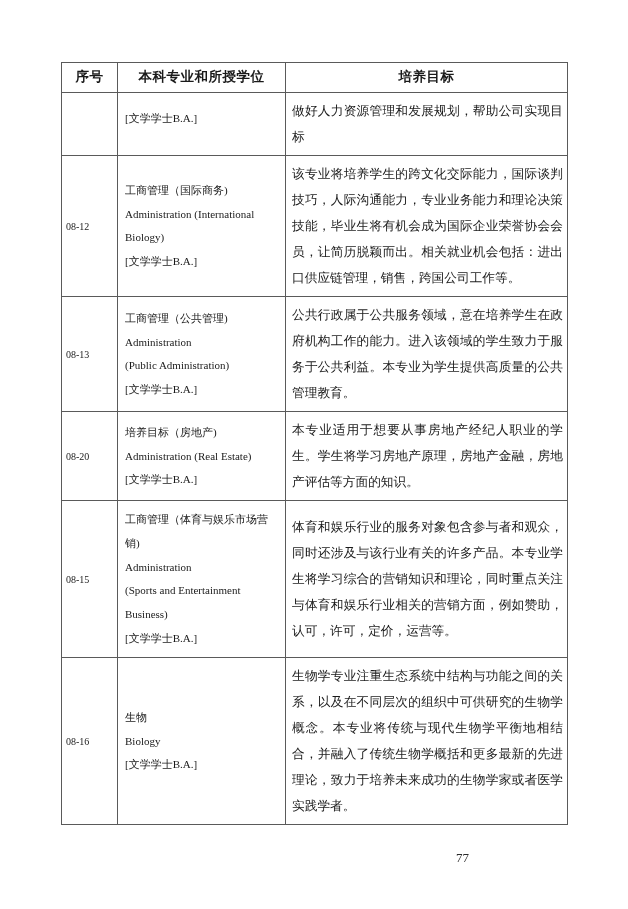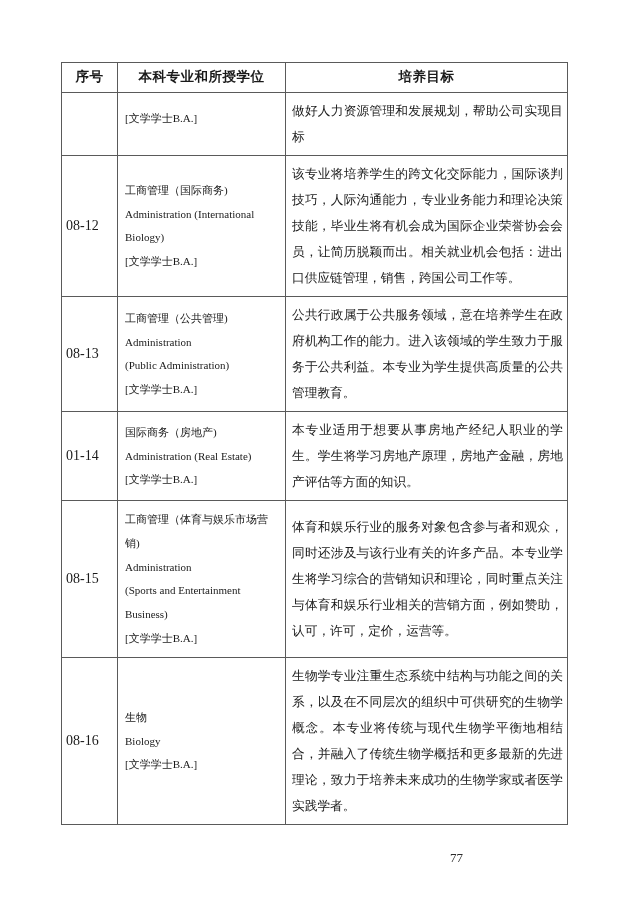--- a/index.html
+++ b/index.html
@@ -53,21 +53,21 @@
     font-size: 13.5px;
     line-height: 1.5;
     height: 29px;
     padding: 3px 4px;
     letter-spacing: 0.5px;
   }
 
   
   td.code-cell {
     text-align: left;
-    font-size: 14px;
+    font-size: 10px;
     padding: 4px 2px 4px 4px;
     letter-spacing: 0px;
     white-space: nowrap;
     font-family: Liberation Serif, serif;
   }
 
   td.major-cell {
     text-align: left;
     font-size: 11px;
     line-height: 2.15;
@@ -83,21 +83,21 @@
     text-align: justify;
     text-justify: inter-ideograph;
   }
 
   
   tr.row-partial td.major-cell { line-height: 2.0; padding-top: 5px; padding-bottom: 18px; }
   tr.row-partial td.goal-cell  { padding-top: 5px; }
 
   .page-number {
     position: absolute;
-    right: 59px;
+    right: 53px;
     top: 850px;
     font-size: 13px;
     font-family: "Liberation Serif", "DejaVu Serif", serif;
     color: #2a2a2a;
   }
 </style>
 </head>
 <body>
 
 <div class="page">
@@ -143,23 +143,23 @@
         <td class="major-cell">
           <span class="ln">工商管理（公共管理)</span>
           <span class="ln">Administration</span>
           <span class="ln">(Public Administration)</span>
           <span class="ln">[文学学士B.A.]</span>
         </td>
         <td class="goal-cell">公共行政属于公共服务领域，意在培养学生在政府机构工作的能力。进入该领域的学生致力于服务于公共利益。本专业为学生提供高质量的公共管理教育。</td>
       </tr>
 
       <tr>
-        <td class="code-cell">01-14</td>
+        <td class="code-cell">08-20</td>
         <td class="major-cell">
-          <span class="ln">国际商务（房地产)</span>
+          <span class="ln">培养目标（房地产)</span>
           <span class="ln">Administration (Real Estate)</span>
           <span class="ln">[文学学士B.A.]</span>
         </td>
         <td class="goal-cell">本专业适用于想要从事房地产经纪人职业的学生。学生将学习房地产原理，房地产金融，房地产评估等方面的知识。</td>
       </tr>
 
       <tr>
         <td class="code-cell">08-15</td>
         <td class="major-cell">
           <span class="ln">工商管理（体育与娱乐市场营</span>

